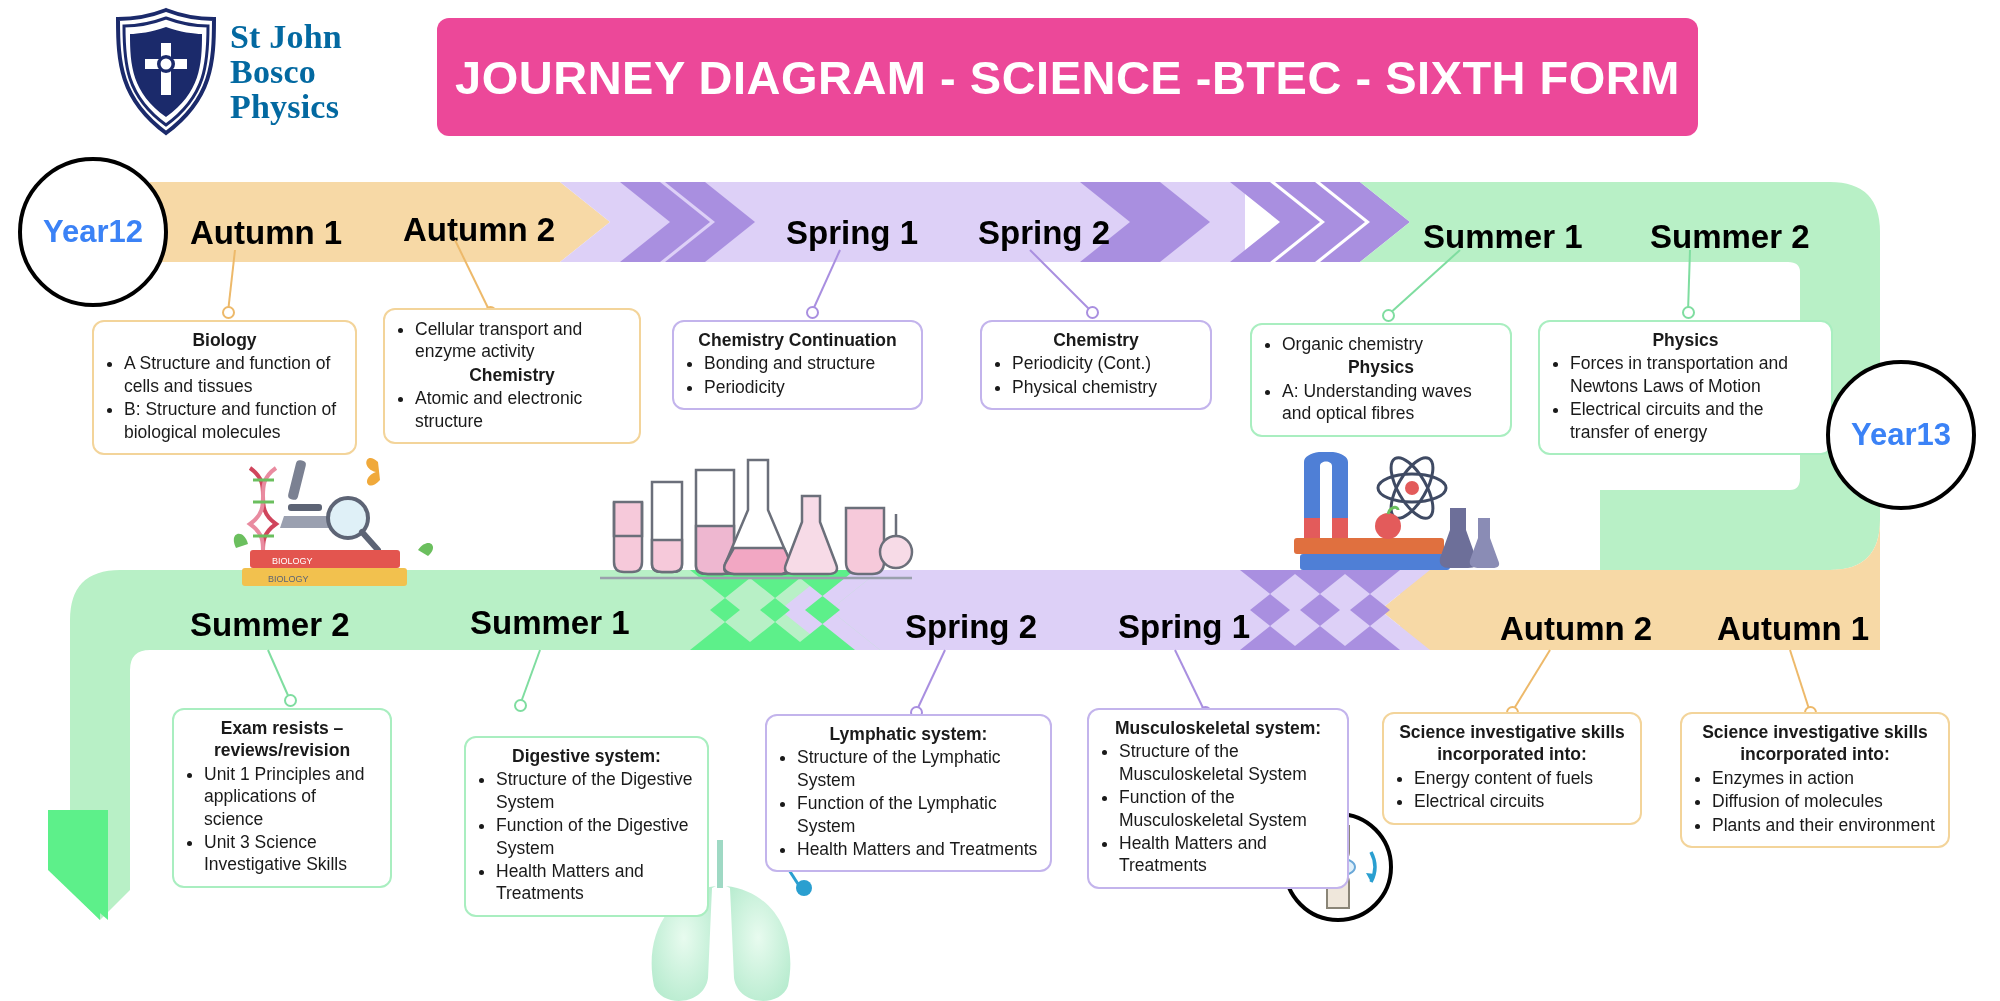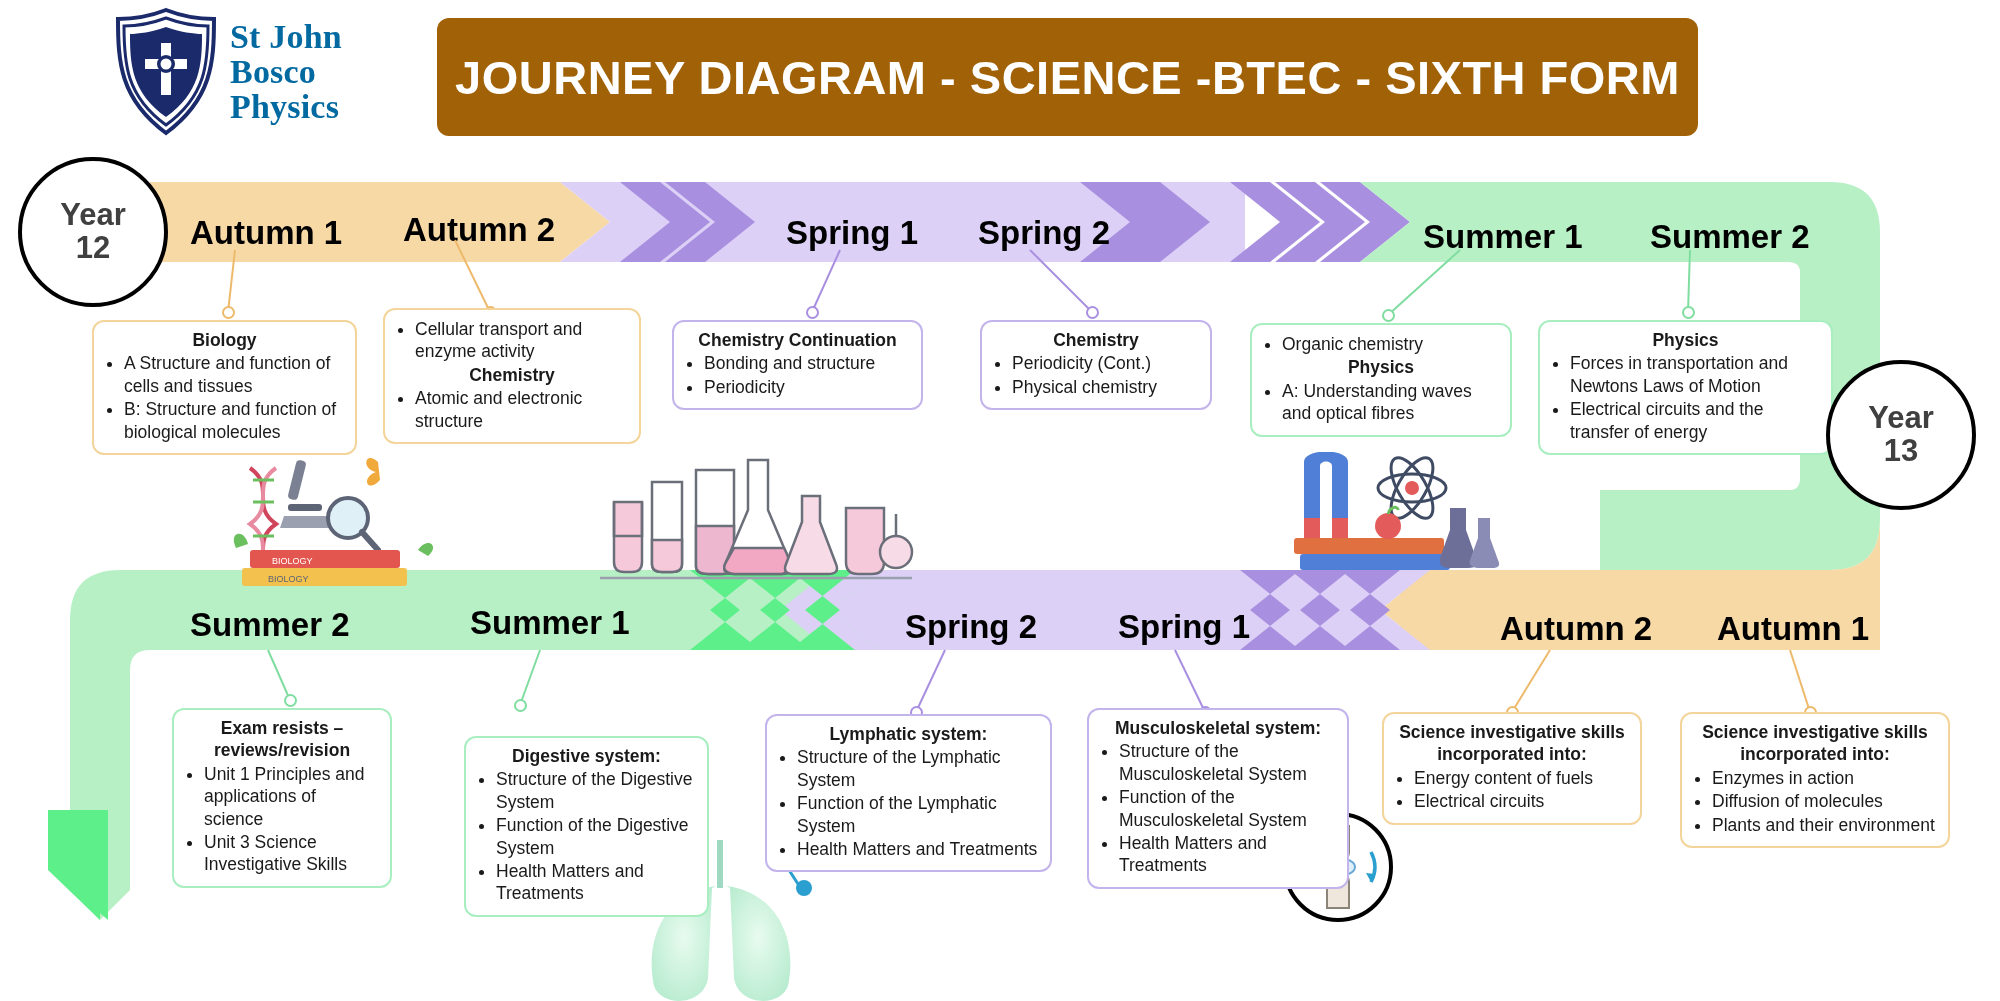--- a/index.html
+++ b/index.html
@@ -31,42 +31,42 @@
     color: #0369a1;
     font-size: 34px;
     line-height: 1.03;
     letter-spacing: .2px;
   }
 
   .title-banner {
     position: absolute;
     left: 437px; top: 18px;
     width: 1261px; height: 118px;
-    background: #a16207;
+    background: #ec4899;
     border-radius: 12px;
     display: flex; align-items: center; justify-content: center;
   }
   .title-banner span {
     color: #ffffff;
     font-size: 47px;
     font-weight: bold;
     letter-spacing: .5px;
     text-align: center;
     white-space: nowrap;
   }
 
   
   .year-circle {
     position: absolute;
     border: 4px solid #000;
     border-radius: 50%;
     background: #fff;
-    display: flex; flex-direction: column;
+    display: flex; flex-direction: row;
     align-items: center; justify-content: center;
-    font-size: 31px; font-weight: bold; color: #404040;
+    font-size: 31px; font-weight: bold; color: #3b82f6;
     line-height: 1.05;
     z-index: 40;
   }
   #year12 { left: 18px; top: 157px; width: 150px; height: 150px; }
   #year13 { left: 1826px; top: 360px; width: 150px; height: 150px; }
 
   
   .ribbon { position: absolute; z-index: 5; }
 
   .seg-label {

